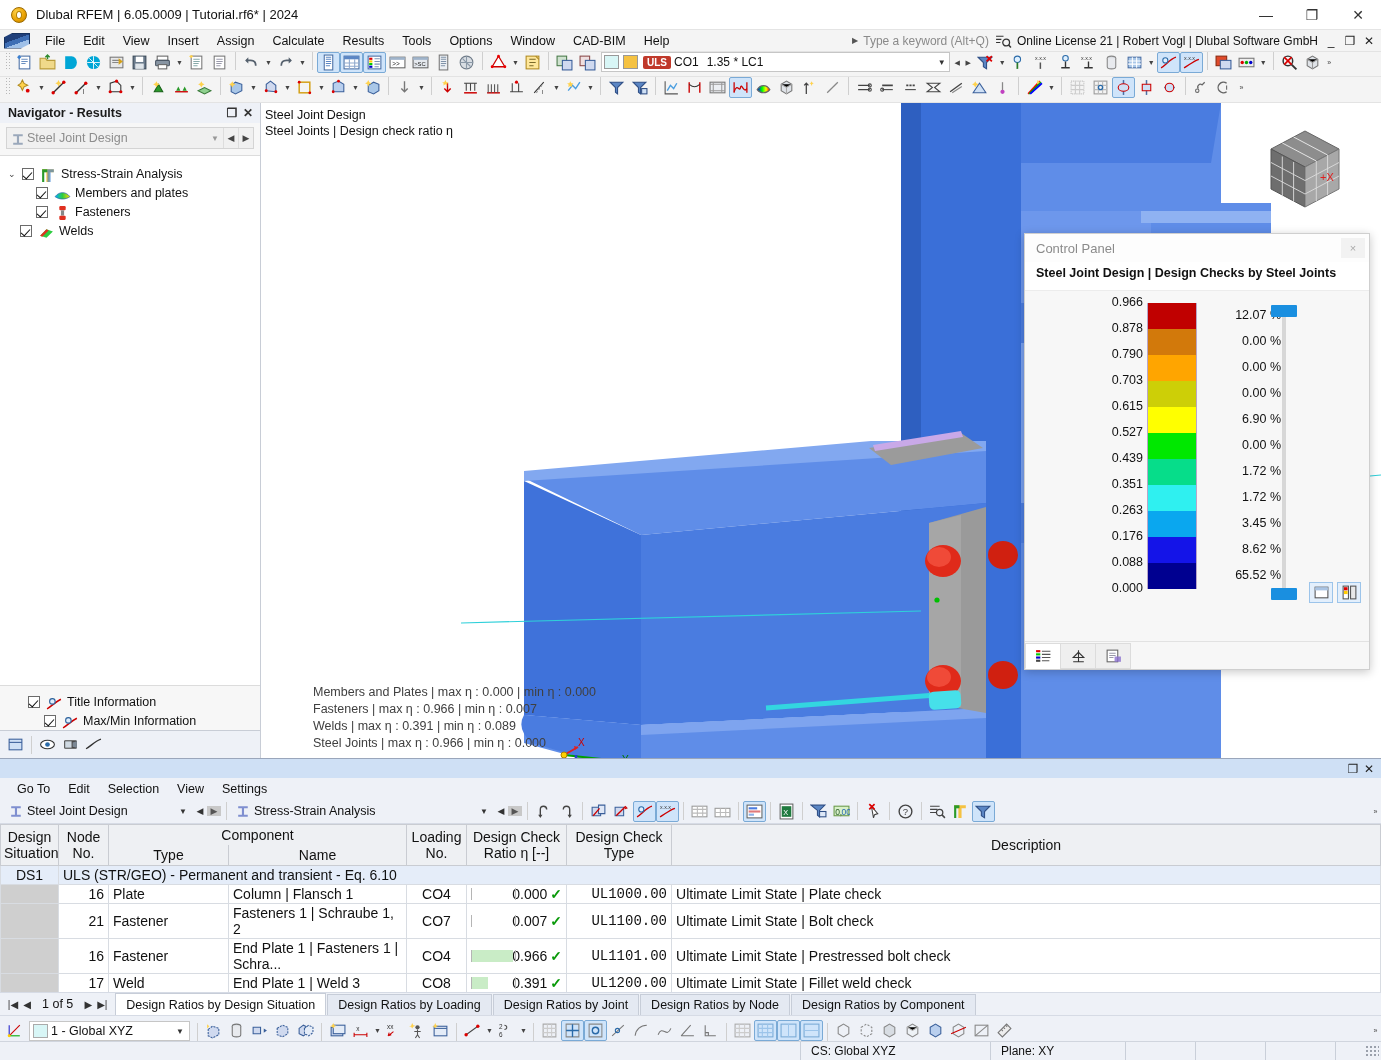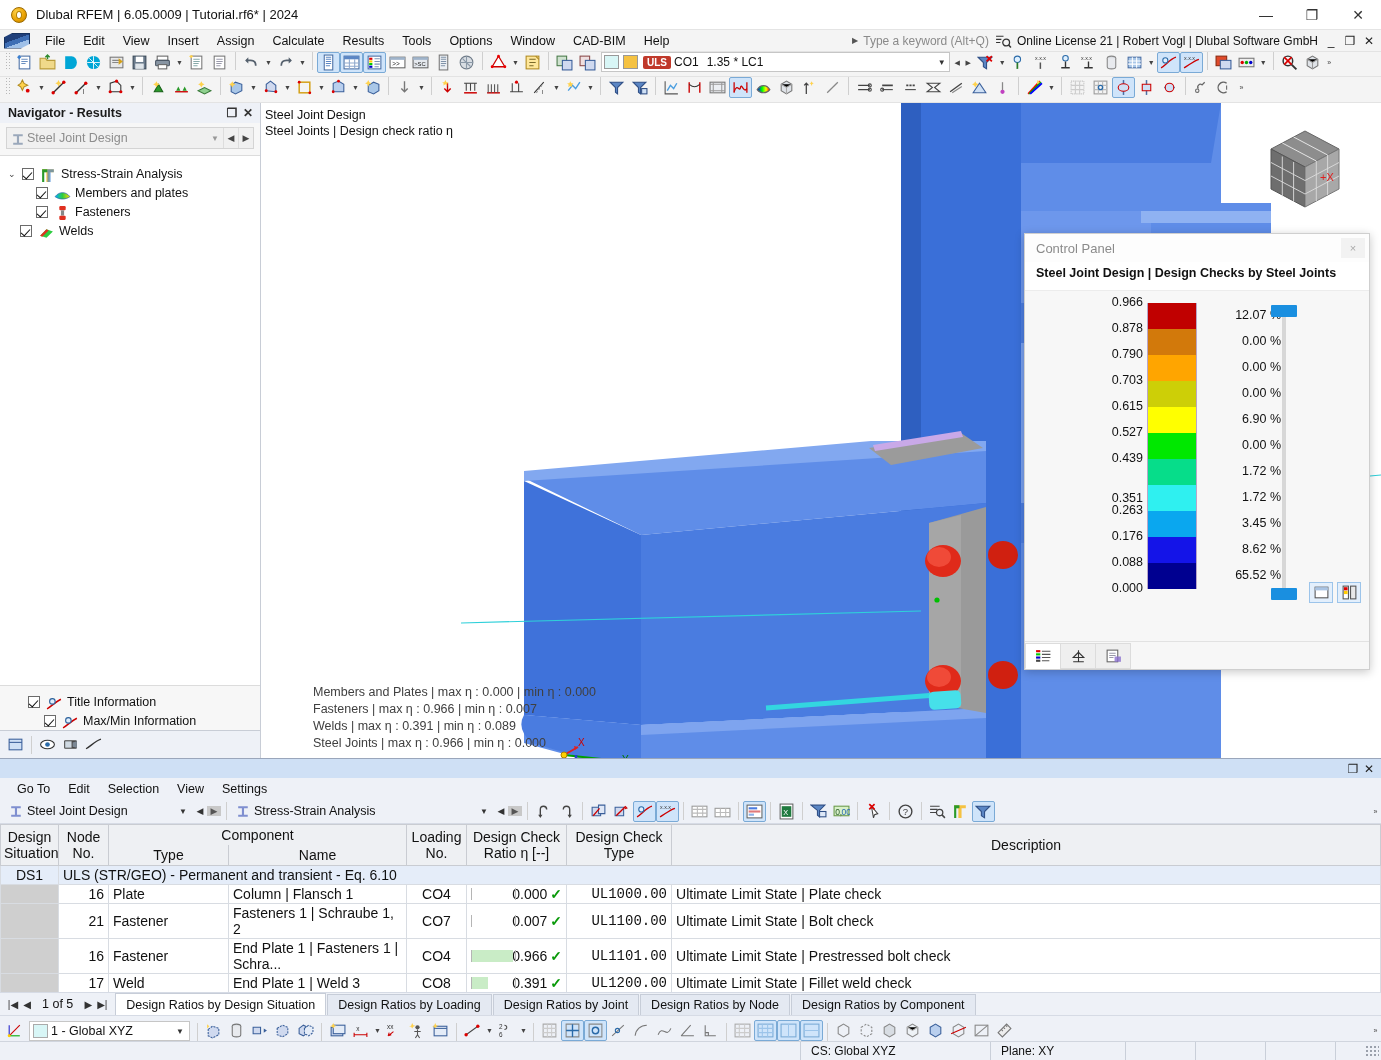--- a/index.html
+++ b/index.html
@@ -1019,21 +1019,21 @@
         <div class="cpbody">
           <div class="legend">
             <div class="legvals" id="legvals">
                 <div class="legval" style="top: -8px;">0.966</div>
                 <div class="legval" style="top: 18px;">0.878</div>
                 <div class="legval" style="top: 44px;">0.790</div>
                 <div class="legval" style="top: 70px;">0.703</div>
                 <div class="legval" style="top: 96px;">0.615</div>
                 <div class="legval" style="top: 122px;">0.527</div>
                 <div class="legval" style="top: 148px;">0.439</div>
-                <div class="legval" style="top: 188px;">0.351</div>
+                <div class="legval" style="top: 174px;">0.351</div>
                 <div class="legval" style="top: 200px;">0.263</div>
                 <div class="legval" style="top: 226px;">0.176</div>
                 <div class="legval" style="top: 252px;">0.088</div>
                 <div class="legval" style="top: 278px;">0.000</div>
               </div>
             <div class="legbars" id="legbars">
                 <div class="legbar" style="background: rgb(192, 0, 0);"></div>
                 <div class="legbar" style="background: rgb(210, 121, 11);"></div>
                 <div class="legbar" style="background: rgb(255, 165, 0);"></div>
                 <div class="legbar" style="background: rgb(205, 207, 7);"></div>

